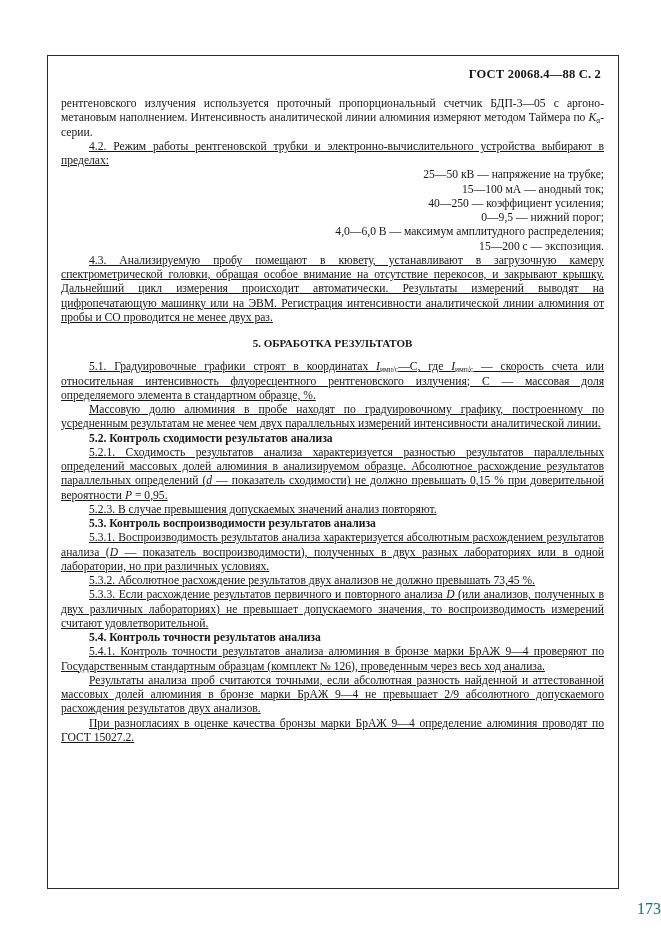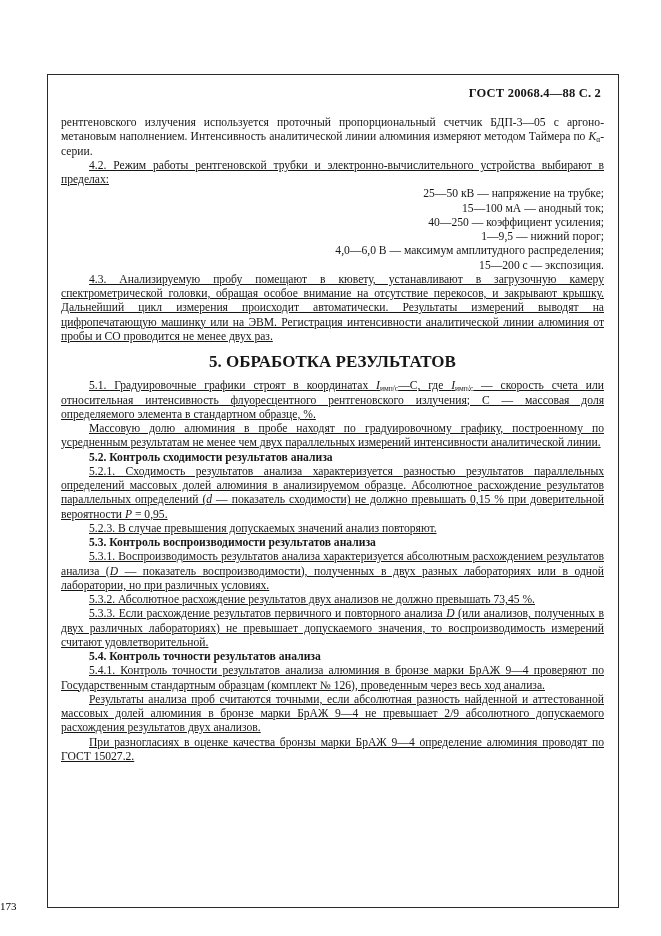--- a/index.html
+++ b/index.html
@@ -16,21 +16,20 @@
     color: #161616;
     overflow: hidden;
   }
   .frame {
     position: absolute;
     left: 47px; top: 55px;
     width: 572px; height: 834px;
     border: 1.4px solid #2a2a2a;
     padding: 8px 14px 0 13px;
     background: #fff;
-    margin-top: 19px;
   }
   .header {
     text-align: right;
     font-weight: bold;
     font-size: 12.5px;
     letter-spacing: 0.2px;
     margin: 3px 3px 15px 0;
   }
   .content {
     font-size: 11.6px;
@@ -38,51 +37,51 @@
     text-align: justify;
   }
   .block { margin: 0; }
   .para { text-indent: 28px; text-decoration: underline; }
   .continue { text-indent: 0; }
   .list { padding-left: 28px; text-align: right; }
   .heading {
     text-align: center;
     font-weight: bold;
     text-indent: 0;
-    font-size: 17px;
+    font-size: 11px;
     margin: 11px 0 10px 0;
   }
   .bold { font-weight: bold; text-indent: 28px; }
   .content sub {
     font-size: 7.5px;
     vertical-align: -2px;
     line-height: 0;
   }
   .footer {
     position: absolute;
     left: 0; top: 900px;
     width: 661px;
-    text-align: left;
-    font-size: 11px;
-    color: #000000;
+    text-align: right;
+    font-size: 16px;
+    color: #0f766e;
   }
 </style>
 </head>
 <body>
 
 <div class="page">
   <div class="frame">
     <div class="header">ГОСТ 20068.4—88 С. 2</div>
     <div class="content" id="content">
         <div class="block continue">рентгеновского излучения используется проточный пропорциональный счетчик БДП-3—05 с аргоно-метановым наполнением. Интенсивность аналитической линии алюминия измеряют методом Таймера по <i>K</i><sub>α</sub>-серии.</div>
         <div class="block para">4.2. Режим работы рентгеновской трубки и электронно-вычислительного устройства выбирают в пределах:</div>
         <div class="block list">25—50 кВ — напряжение на трубке;</div>
         <div class="block list">15—100 мА — анодный ток;</div>
         <div class="block list">40—250 — коэффициент усиления;</div>
-        <div class="block list">1—9,5 — нижний порог;</div>
+        <div class="block list">0—9,5 — нижний порог;</div>
         <div class="block list">4,0—6,0 В — максимум амплитудного распределения;</div>
         <div class="block list">15—200 с — экспозиция.</div>
         <div class="block para">4.3. Анализируемую пробу помещают в кювету, устанавливают в загрузочную камеру спектрометрической головки, обращая особое внимание на отсутствие перекосов, и закрывают крышку. Дальнейший цикл измерения происходит автоматически. Результаты измерений выводят на цифропечатающую машинку или на ЭВМ. Регистрация интенсивности аналитической линии алюминия от пробы и СО проводится не менее двух раз.</div>
         <div class="block heading">5. ОБРАБОТКА РЕЗУЛЬТАТОВ</div>
         <div class="block para">5.1. Градуировочные графики строят в координатах <i>I</i><sub>имп/с</sub>—С, где <i>I</i><sub>имп/с</sub> — скорость счета или относительная интенсивность флуоресцентного рентгеновского излучения; С — массовая доля определяемого элемента в стандартном образце, %.</div>
         <div class="block para">Массовую долю алюминия в пробе находят по градуировочному графику, построенному по усредненным результатам не менее чем двух параллельных измерений интенсивности аналитической линии.</div>
         <div class="block bold">5.2. Контроль сходимости результатов анализа</div>
         <div class="block para">5.2.1. Сходимость результатов анализа характеризуется разностью результатов параллельных определений массовых долей алюминия в анализируемом образце. Абсолютное расхождение результатов параллельных определений (<i>d</i> — показатель сходимости) не должно превышать 0,15 % при доверительной вероятности <i>Р</i> = 0,95.</div>
         <div class="block para">5.2.3. В случае превышения допускаемых значений анализ повторяют.</div>
         <div class="block bold">5.3. Контроль воспроизводимости результатов анализа</div>

